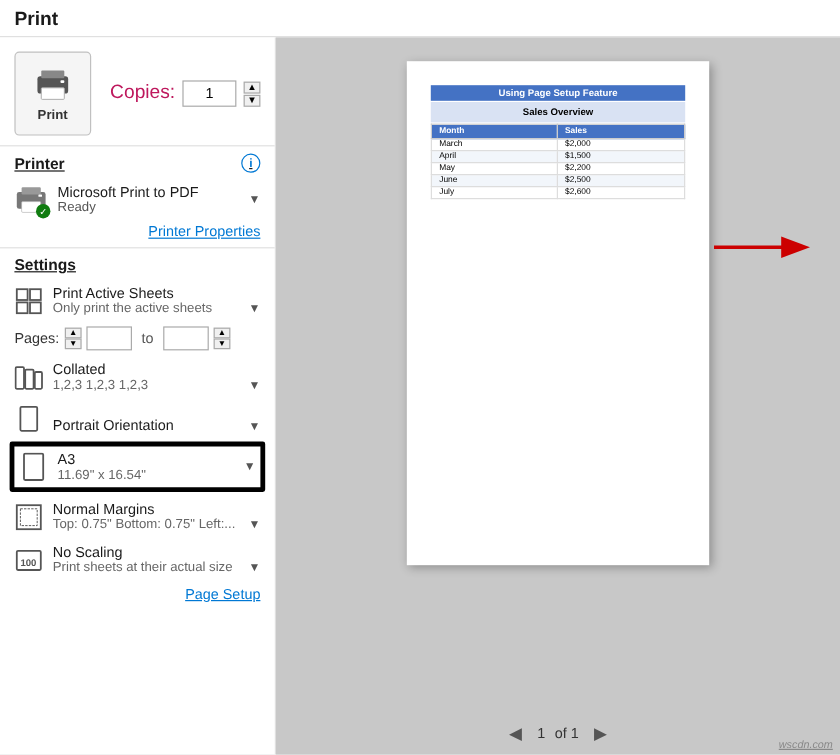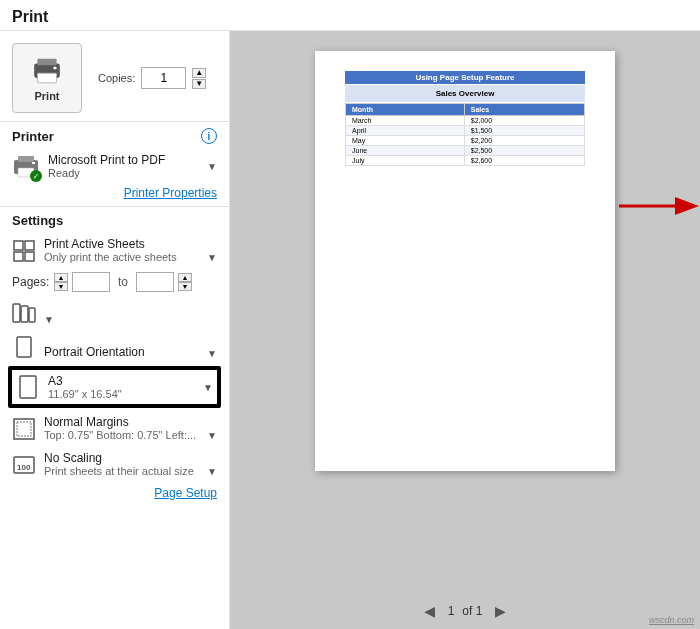--- a/index.html
+++ b/index.html
@@ -70,22 +70,22 @@
       height: 32px;
     }
 
     .copies-area {
       display: flex;
       align-items: center;
       gap: 6px;
     }
 
     .copies-label {
-      font-size: 11px;
-      color: #404040;
+      font-size: 16px;
+      color: #be185d;
     }
 
     .copies-input {
       width: 45px;
       height: 22px;
       border: 1px solid #aaa;
       text-align: center;
       font-size: 12px;
       padding: 0 2px;
     }
@@ -110,20 +110,21 @@
 
     
     .section-header {
       padding: 6px 12px 4px 12px;
       font-size: 13px;
       font-weight: 600;
       color: #1a1a1a;
       display: flex;
       align-items: center;
       justify-content: space-between;
+      text-decoration: underline;
     }
 
     .info-icon {
       width: 16px;
       height: 16px;
       border-radius: 50%;
       border: 1px solid #0078d4;
       color: #0078d4;
       font-size: 10px;
       display: flex;
@@ -294,21 +295,21 @@
       flex: 1;
       display: flex;
       align-items: flex-start;
       justify-content: center;
       width: 100%;
       padding-top: 4px;
     }
 
     .preview-page {
       background: #fff;
-      width: 300px;
+      width: 252px;
       height: 420px;
       box-shadow: 2px 2px 8px rgba(0,0,0,0.3);
       padding: 20px;
       display: flex;
       flex-direction: column;
       align-items: center;
     }
 
     
     .preview-table-wrap {
@@ -480,20 +481,24 @@
         <button class="page-spin-btn">▼</button>
       </div>
     </div>
 
     <div class="settings-item">
       <svg class="settings-icon" viewBox="0 0 24 24">
         <rect x="1" y="3" width="7" height="18" rx="1" fill="none" stroke="#555" stroke-width="1.5"></rect>
         <rect x="9" y="5" width="7" height="16" rx="1" fill="none" stroke="#555" stroke-width="1.5"></rect>
         <rect x="17" y="7" width="6" height="14" rx="1" fill="none" stroke="#555" stroke-width="1.5"></rect>
       </svg>
+      <div class="settings-text">
+        <div class="settings-main">Collated</div>
+        <div class="settings-sub">1,2,3   1,2,3   1,2,3</div>
+      </div>
       <span class="dropdown-arrow">▼</span>
     </div>
 
     <div class="settings-item">
       <svg class="settings-icon" viewBox="0 0 24 24">
         <rect x="5" y="2" width="14" height="20" rx="1" fill="none" stroke="#555" stroke-width="1.5"></rect>
       </svg>
       <div class="settings-text">
         <div class="settings-main">Portrait Orientation</div>
       </div>

